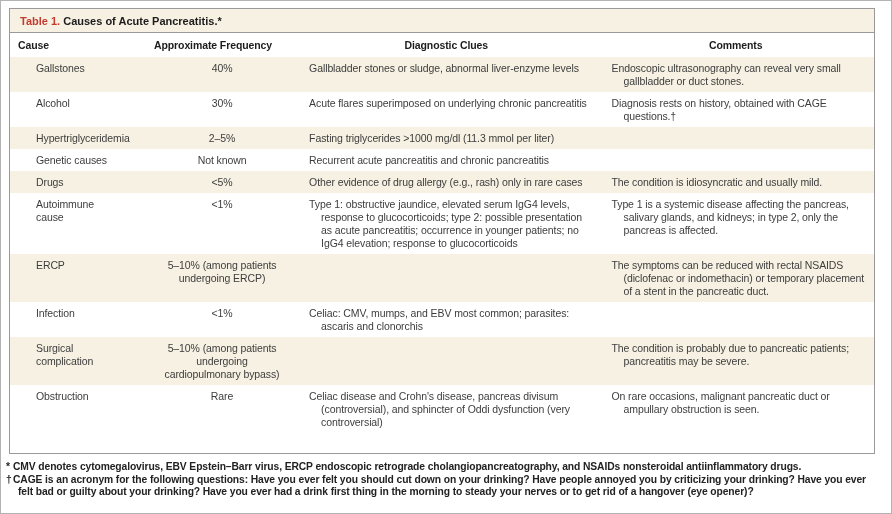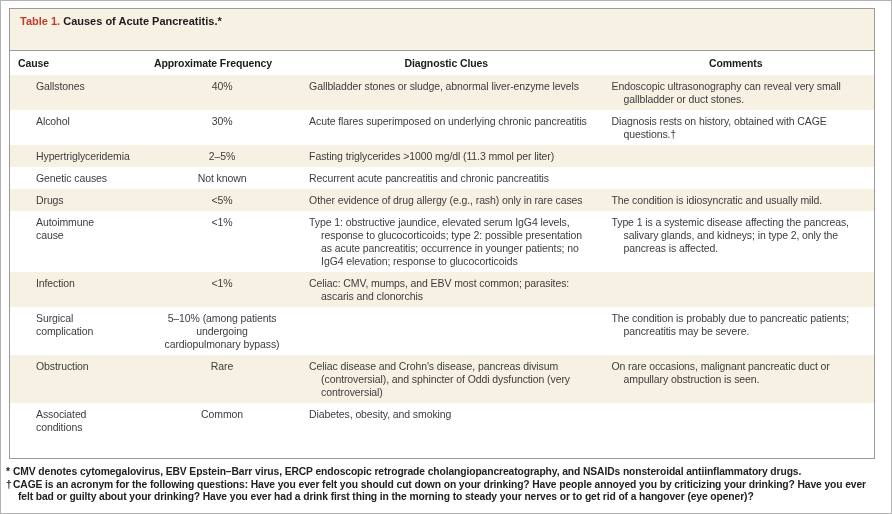--- a/index.html
+++ b/index.html
@@ -9,21 +9,21 @@
     border:1px solid #b3b3b3; background:#ffffff; overflow:hidden;
   }
   .tablebox {
     margin:7px 16px 0 8px;
     border:1px solid #9a9a9a;
     background:#ffffff;
   }
   .titlebar {
     background:#f6f1e2;
     border-bottom:1px solid #9a9a9a;
-    padding:6px 10px 22px 10px;
+    padding:6px 10px 4px 10px;
     font-size:11px; line-height:13px; font-weight:bold; color:#1c1c1c;
   }
   .title-label { color:#c23b2e; }
   table.causes {
     width:100%; border-collapse:collapse; table-layout:fixed;
     font-size:10.5px; line-height:13px; letter-spacing:-0.1px; color:#3d3d3d;
     margin-bottom:20px;
   }
   col.c-cause   { width:14%; }
   col.c-freq    { width:19%; }
@@ -105,43 +105,43 @@
           <td class="hang">Other evidence of drug allergy (e.g., rash) only in rare cases</td>
           <td class="hang">The condition is idiosyncratic and usually mild.</td>
         </tr>
         <tr>
           <td>Autoimmune cause</td>
           <td class="cell-freq">&lt;1%</td>
           <td class="hang">Type 1: obstructive jaundice, elevated serum IgG4 levels, response to glucocorticoids; type 2: possible presentation as acute pancreatitis; occurrence in younger patients; no IgG4 elevation; response to glucocorticoids</td>
           <td class="hang">Type 1 is a systemic disease affecting the pancreas, salivary glands, and kidneys; in type 2, only the pancreas is affected.</td>
         </tr>
         <tr>
+          <td>ERCP</td>
+          <td class="cell-freq">5–10% (among patients undergoing ERCP)</td>
+          <td class="hang"></td>
+          <td class="hang">The symptoms can be reduced with rectal NSAIDS (diclofenac or indomethacin) or temporary placement of a stent in the pancreatic duct.</td>
+        </tr>
+        <tr>
           <td>Infection</td>
           <td class="cell-freq">&lt;1%</td>
           <td class="hang">Celiac: CMV, mumps, and EBV most common; parasites: ascaris and clonorchis</td>
           <td class="hang"></td>
         </tr>
         <tr>
           <td>Surgical complication</td>
           <td class="cell-freq">5–10% (among patients undergoing cardiopulmonary bypass)</td>
           <td class="hang"></td>
           <td class="hang">The condition is probably due to pancreatic patients; pancreatitis may be severe.</td>
         </tr>
         <tr>
           <td>Obstruction</td>
           <td class="cell-freq">Rare</td>
           <td class="hang">Celiac disease and Crohn's disease, pancreas divisum (controversial), and sphincter of Oddi dysfunction (very controversial)</td>
           <td class="hang">On rare occasions, malignant pancreatic duct or ampullary obstruction is seen.</td>
         </tr>
-        <tr>
-          <td>Associated conditions</td>
-          <td class="cell-freq">Common</td>
-          <td class="hang">Diabetes, obesity, and smoking</td>
-          <td class="hang"></td>
-        </tr>
       </tbody>
     </table>
   </div>
 
   <div class="footnotes">
     <div class="footnote">
       <span class="marker">*</span><span>CMV denotes cytomegalovirus, EBV Epstein–Barr virus, ERCP endoscopic retrograde cholangiopancreatography, and NSAIDs nonsteroidal antiinflammatory drugs.</span>
     </div>
     <div class="footnote">
       <span class="marker">†</span><span>CAGE is an acronym for the following questions: Have you ever felt you should cut down on your drinking? Have people annoyed you by criticizing your drinking? Have you ever felt bad or guilty about your drinking? Have you ever had a drink first thing in the morning to steady your nerves or to get rid of a hangover (eye opener)?</span>

